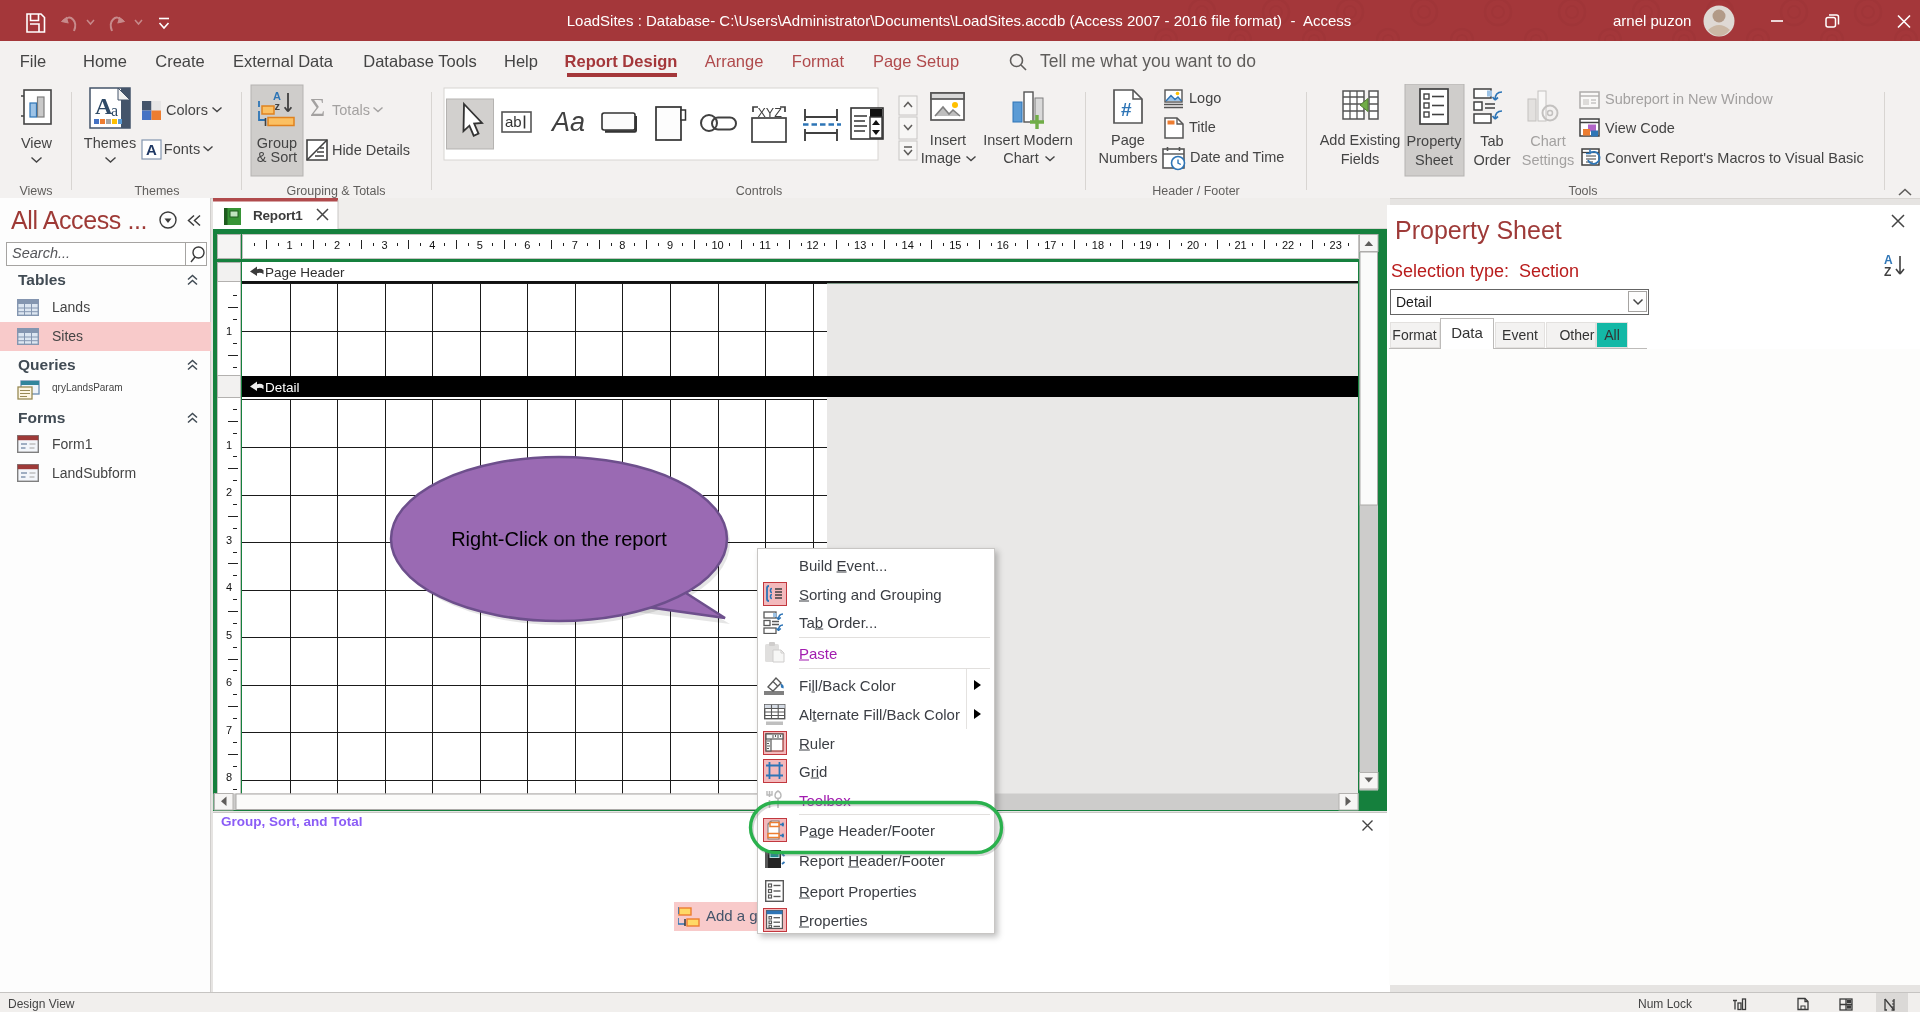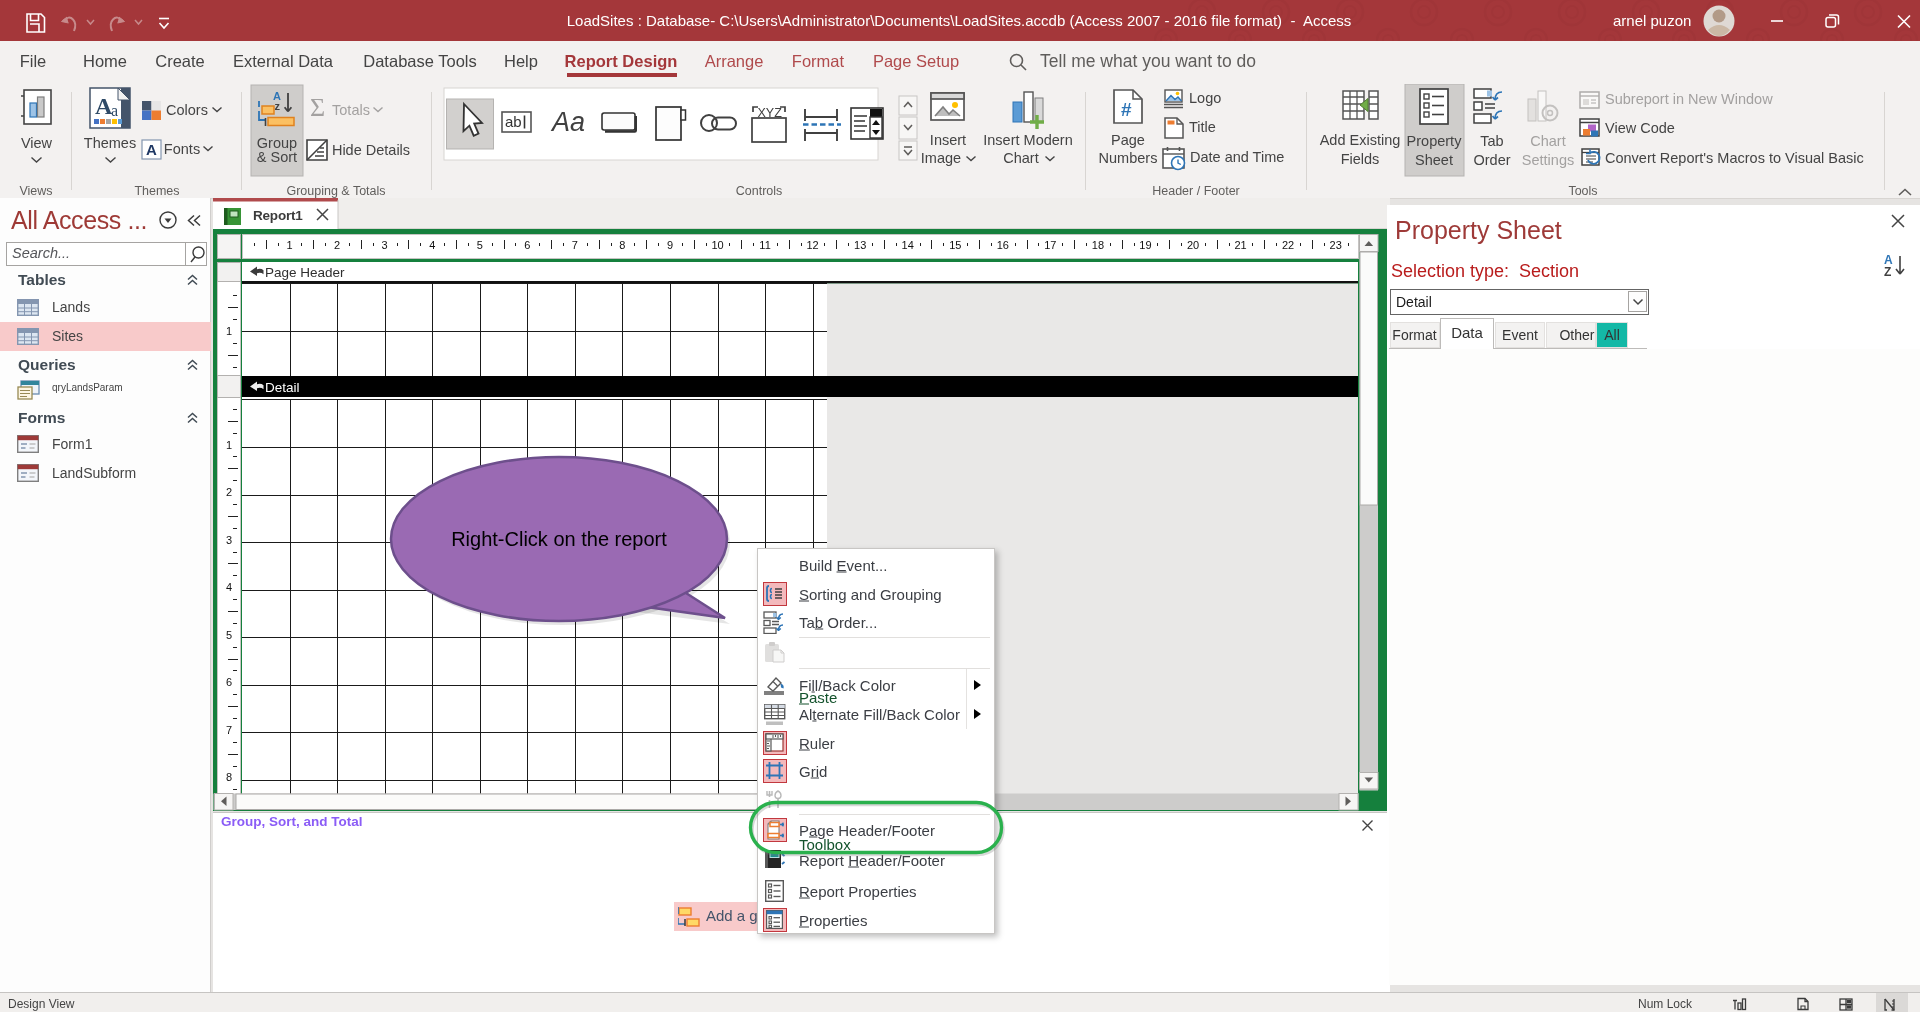--- a/index.html
+++ b/index.html
@@ -25,21 +25,21 @@
 #canvasarea { position:absolute; left:213px; top:198px; width:1177px; height:613px; background:#15803d; }
 
 #grouppanel { position:absolute; left:213px; top:812px; width:1177px; height:180px; background:#fff; border-top:1px solid #c8c6c4; }
 
 #propsheet { position:absolute; left:1387px; top:205px; width:533px; height:780px; background:#fff; }
 
 #statusbar { position:absolute; left:0; top:992px; width:1920px; height:20px; background:#f1efed; border-top:1px solid #c6c4c2; font-size:12px; color:#444; }
 
 #ctxmenu { position:absolute; left:757px; top:548px; width:238px; height:386px; background:#fff; border:1px solid #c8c6c4; box-shadow:3px 3px 6px rgba(0,0,0,0.25); }
 .mi { position:absolute; left:41px; font-size:15px; color:#3b3e44; white-space:nowrap; transform:translateY(-50%); }
-.dis { color:#14532d;margin-top:44px; }
+.dis { color:#a21caf; }
 .msep { position:absolute; left:41px; right:4px; height:1px; background:#e1dfdd; }
 .micon { position:absolute; left:5px; width:24px; height:24px; transform:translateY(-50%); }
 .pinkbox { background:#f3b9bc; border:1.5px solid #c2383e; }
 .subarr { position:absolute; left:216px; transform:translateY(-50%); width:0; height:0; border-left:7px solid #000; border-top:5px solid transparent; border-bottom:5px solid transparent; }
 u { text-decoration:underline; }
 </style>
 </head>
 <body>
 <div id="titlebar">
   <svg class="abs" style="left:0;top:0" width="1920" height="41">

